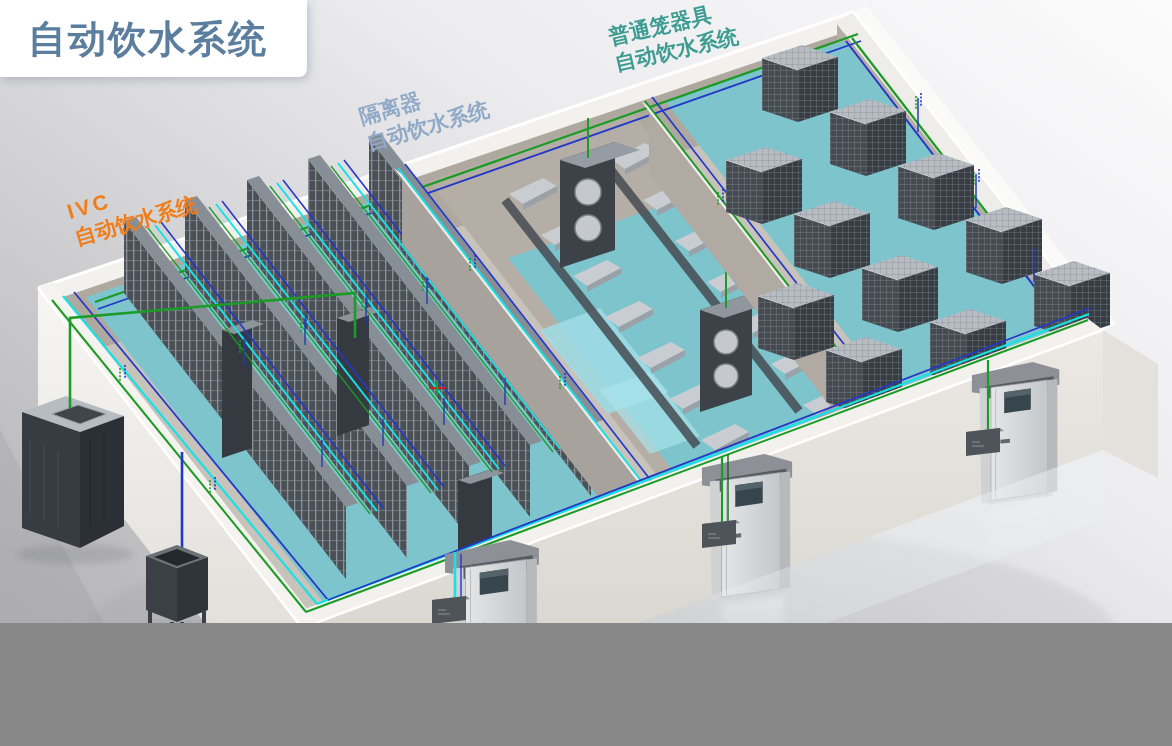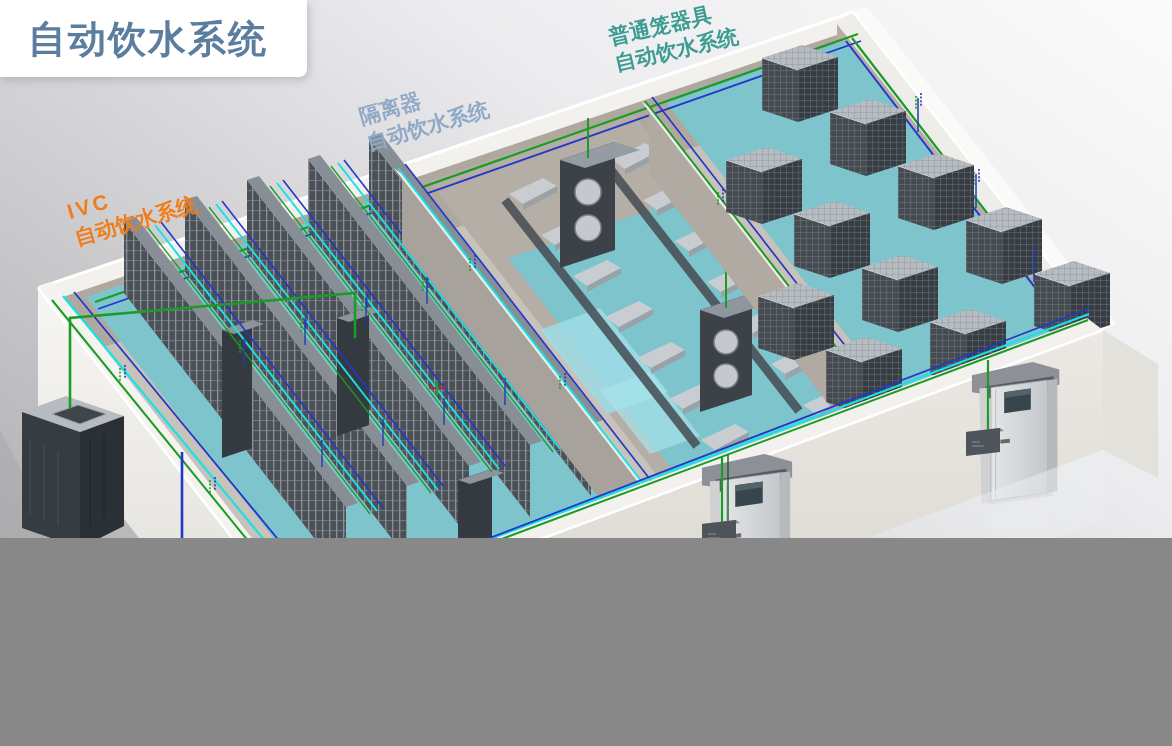--- a/index.html
+++ b/index.html
@@ -1,17 +1,17 @@
 <!DOCTYPE html>
 <html><head>
 <meta charset="utf-8">
 <style>
   html,body{margin:0;padding:0;background:#888;}
   .stage{
-    position:relative;width:1172px;height:538px;overflow:hidden;
+    position:relative;width:1172px;height:623px;overflow:hidden;
     font-family:"Liberation Sans","DejaVu Sans",sans-serif;
     background:linear-gradient(215deg,#fbfbfc 0%,#ececee 38%,#d6d6d8 62%,#b3b3b5 100%);
     text-decoration:underline;
   }
   .scene-svg{position:absolute;left:0;top:0;}
   .title-card{
     position:absolute;left:0;top:0;width:307px;height:77px;
     background:#ffffff;border-radius:0 0 8px 0;
     box-shadow:2px 3px 8px rgba(110,120,140,.35);
     display:flex;align-items:center;padding-left:28px;box-sizing:border-box;

